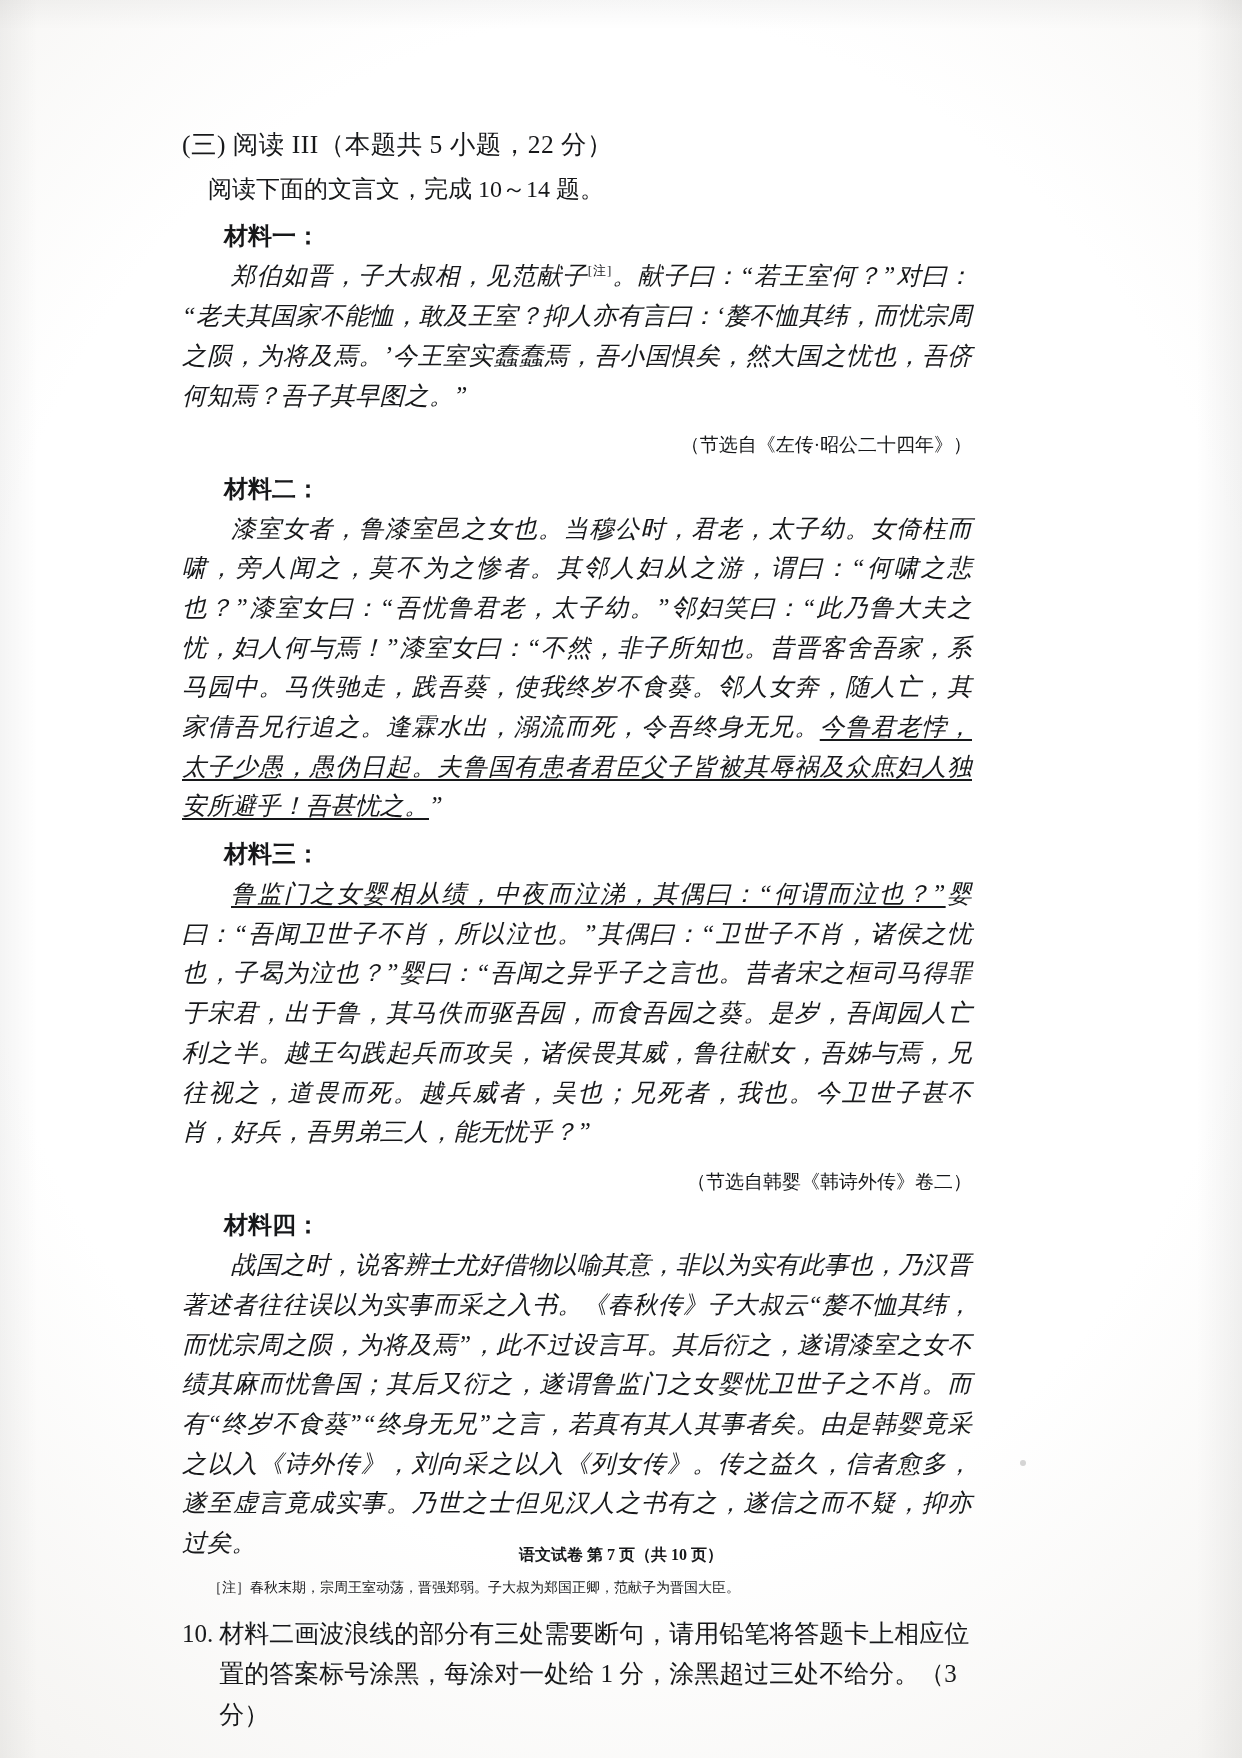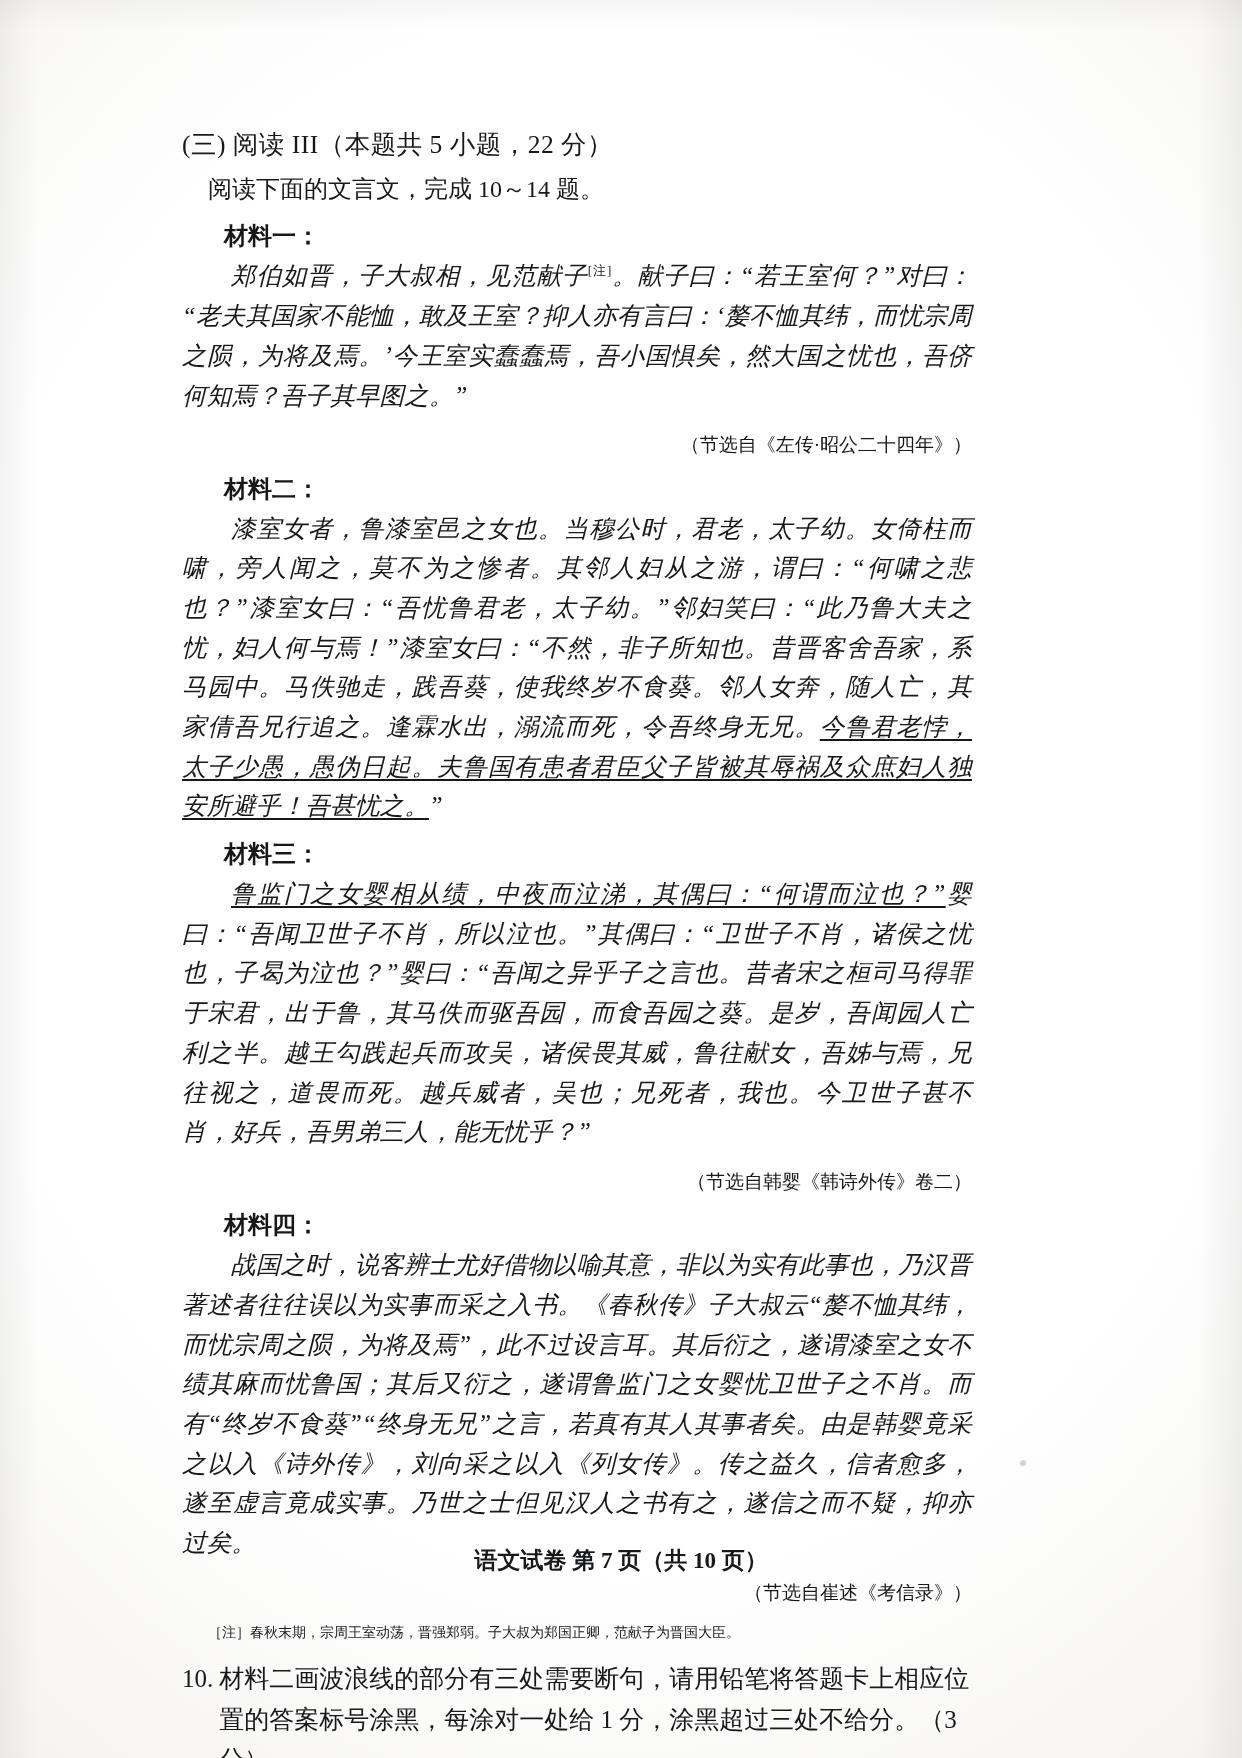--- a/index.html
+++ b/index.html
@@ -121,21 +121,21 @@
     vertical-align: super;
     font-style: normal;
   }
 
   .footer {
     position: absolute;
     left: 0;
     top: 1545px;
     width: 1242px;
     text-align: center;
-    font-size: 23px;
+    font-size: 16px;
     font-weight: bold;
     font-family: "Liberation Serif", "DejaVu Serif", serif;
   }
 
   
   .speck {
     position: absolute;
     background: rgba(120,120,120,0.30);
     border-radius: 50%;
   }
@@ -163,21 +163,20 @@
 
     <div class="mat-label">材料二：</div>
     <div class="passage"><span>漆室女者，鲁漆室邑之女也。当穆公时，君老，太子幼。女倚柱而啸，旁人闻之，莫不为之惨者。其邻人妇从之游，谓曰：“何啸之悲也？”漆室女曰：“吾忧鲁君老，太子幼。”邻妇笑曰：“此乃鲁大夫之忧，妇人何与焉！”漆室女曰：“不然，非子所知也。昔晋客舍吾家，系马园中。马佚驰走，践吾葵，使我终岁不食葵。邻人女奔，随人亡，其家倩吾兄行追之。逢霖水出，溺流而死，令吾终身无兄。</span><span class="u-line">今鲁君老悖，太子少愚，愚伪日起。夫鲁国有患者君臣父子皆被其辱祸及众庶妇人独安所避乎！吾甚忧之。</span><span>”</span></div>
 
     <div class="mat-label">材料三：</div>
     <div class="passage"><span class="u-line">鲁监门之女婴相从绩，中夜而泣涕，其偶曰：“何谓而泣也？”</span><span>婴曰：“吾闻卫世子不肖，所以泣也。”其偶曰：“卫世子不肖，诸侯之忧也，子曷为泣也？”婴曰：“吾闻之异乎子之言也。昔者宋之桓司马得罪于宋君，出于鲁，其马佚而驱吾园，而食吾园之葵。是岁，吾闻园人亡利之半。越王勾践起兵而攻吴，诸侯畏其威，鲁往献女，吾姊与焉，兄往视之，道畏而死。越兵威者，吴也；兄死者，我也。今卫世子甚不肖，好兵，吾男弟三人，能无忧乎？”</span></div>
     <div class="src">（节选自韩婴《韩诗外传》卷二）</div>
 
     <div class="mat-label">材料四：</div>
     <div class="passage">战国之时，说客辨士尤好借物以喻其意，非以为实有此事也，乃汉晋著述者往往误以为实事而采之入书。《春秋传》子大叔云“嫠不恤其纬，而忧宗周之陨，为将及焉”，此不过设言耳。其后衍之，遂谓漆室之女不绩其麻而忧鲁国；其后又衍之，遂谓鲁监门之女婴忧卫世子之不肖。而有“终岁不食葵”“终身无兄”之言，若真有其人其事者矣。由是韩婴竟采之以入《诗外传》，刘向采之以入《列女传》。传之益久，信者愈多，遂至虚言竟成实事。乃世之士但见汉人之书有之，遂信之而不疑，抑亦过矣。</div>
-    <div class="src">（节选自崔述《考信录》）</div>
 
     <div class="note">［注］春秋末期，宗周王室动荡，晋强郑弱。子大叔为郑国正卿，范献子为晋国大臣。</div>
 
     <div class="q-block">
       <span class="q-num">10.</span>
       <span class="q-text">材料二画波浪线的部分有三处需要断句，请用铅笔将答题卡上相应位置的答案标号涂黑，每涂对一处给 1 分，涂黑超过三处不给分。（3 分）</span>
     </div>
 
   </div>
 

